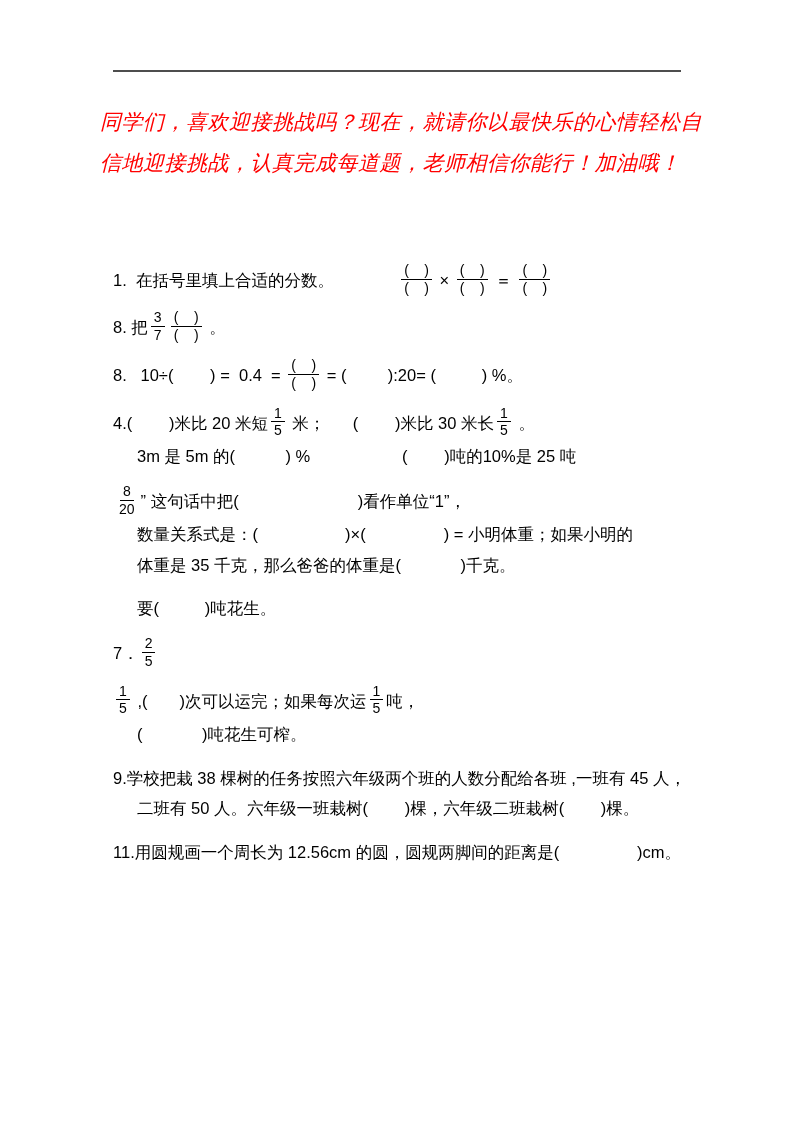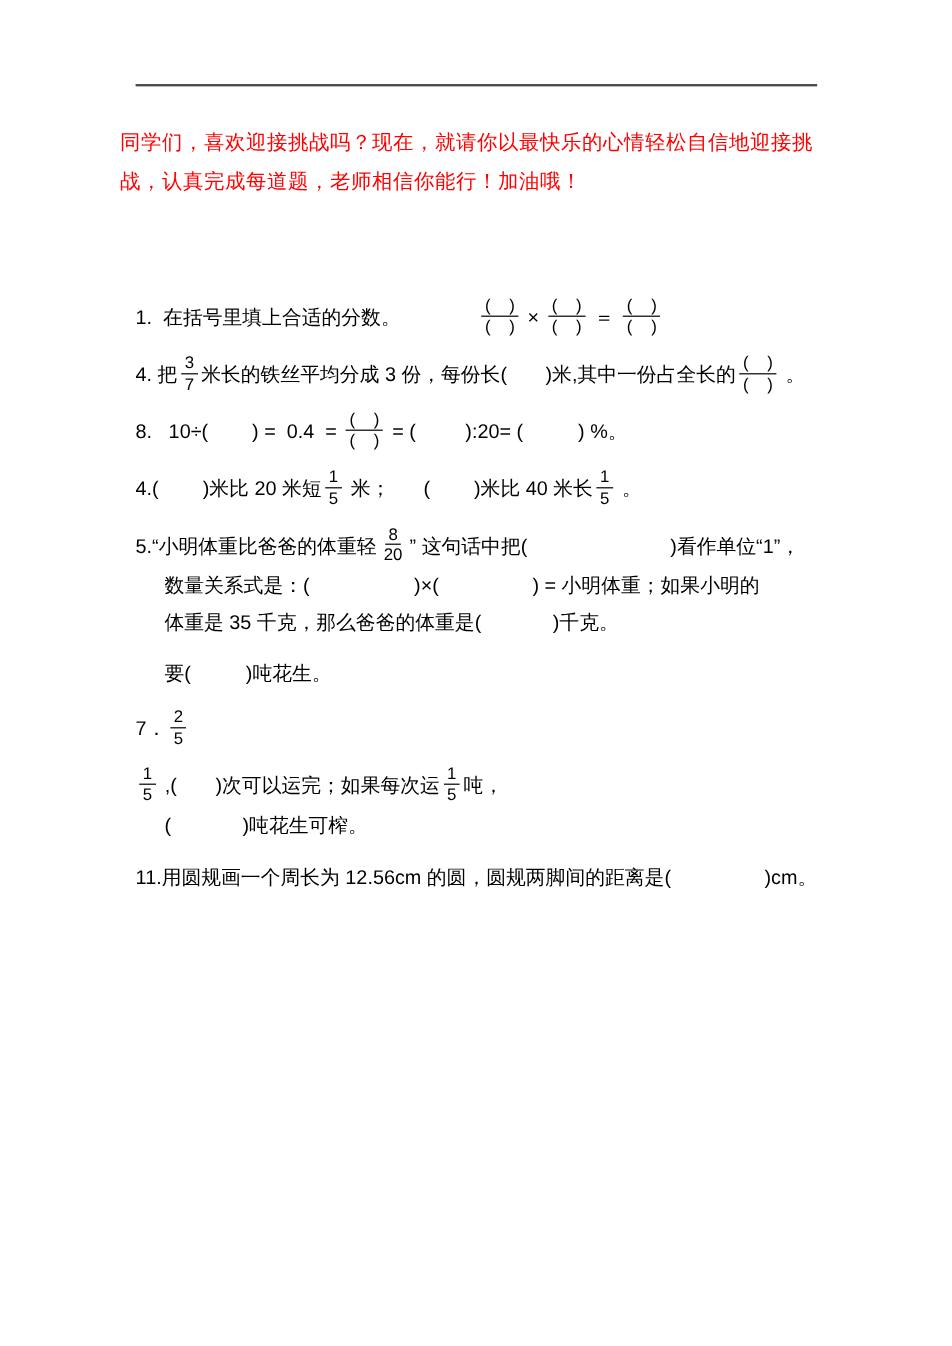--- a/index.html
+++ b/index.html
@@ -20,24 +20,25 @@
     height: 1122px;
     background: #ffffff;
   }
   .header-rule {
     margin: 70px 112px 0 113px;
     border-top: 2px solid #4d4d4d;
     height: 0;
   }
   .intro {
     margin: 30px 88px 0 100px;
-    font-size: 17px;
+    font-size: 21px;
     line-height: 1.95;
     font-weight: 500;
     letter-spacing: 0.5px;
+    font-style: italic;
   }
   .questions {
     margin: 80px 50px 0 113px;
     font-size: 16.5px;
   }
   .question {
     margin-bottom: 13px;
   }
   .q-line {
     display: block;
@@ -80,40 +81,45 @@
 <body>
 
 <div class="page">
   <div class="header-rule" style="border-top-color: rgb(77, 77, 77);"></div>
   <div class="intro" style="color: rgb(255, 0, 0);">同学们，喜欢迎接挑战吗？现在，就请你以最快乐的心情轻松自信地迎接挑战，认真完成每道题，老师相信你能行！加油哦！</div>
   <div class="questions">
       <div class="question">
         <div class="q-line"><span class="seg-text">1.  在括号里填上合适的分数。</span><span class="seg-text">              </span><span class="frac"><span class="num">(    )</span><span class="den">(    )</span></span><span class="seg-text"> × </span><span class="frac"><span class="num">(    )</span><span class="den">(    )</span></span><span class="seg-text"> ＝ </span><span class="frac"><span class="num">(    )</span><span class="den">(    )</span></span></div>
       </div>
       <div class="question">
-        <div class="q-line"><span class="seg-text">4. 把</span><span class="frac"><span class="num">3</span><span class="den">7</span></span><span class="seg-text">米长的铁丝平均分成 3 份，每份长(       )米,其中一份占全长的</span><span class="frac"><span class="num">(    )</span><span class="den">(    )</span></span><span class="seg-text"> 。</span></div>
+        <div class="q-line"><span class="seg-text">8. 把</span><span class="frac"><span class="num">3</span><span class="den">7</span></span><span class="frac"><span class="num">(    )</span><span class="den">(    )</span></span><span class="seg-text"> 。</span></div>
       </div>
       <div class="question">
         <div class="q-line"><span class="seg-text">8.   10÷(        ) =  0.4  = </span><span class="frac"><span class="num">(    )</span><span class="den">(    )</span></span><span class="seg-text"> = (         ):20= (          ) %。</span></div>
       </div>
       <div class="question">
-        <div class="q-line"><span class="seg-text">4.(        )米比 20 米短</span><span class="frac"><span class="num">1</span><span class="den">5</span></span><span class="seg-text"> 米；      (        )米比 40 米长</span><span class="frac"><span class="num">1</span><span class="den">5</span></span><span class="seg-text"> 。</span></div>
+        <div class="q-line"><span class="seg-text">4.(        )米比 20 米短</span><span class="frac"><span class="num">1</span><span class="den">5</span></span><span class="seg-text"> 米；      (        )米比 30 米长</span><span class="frac"><span class="num">1</span><span class="den">5</span></span><span class="seg-text"> 。</span></div>
+        <div class="q-line indent"><span class="seg-text">3m 是 5m 的(           ) %</span><span class="seg-text">                    </span><span class="seg-text">(        )吨的10%是 25 吨</span></div>
       </div>
       <div class="question">
-        <div class="q-line"><span class="seg-text">5.“小明体重比爸爸的体重轻</span><span class="frac"><span class="num">8</span><span class="den">20</span></span><span class="seg-text">” 这句话中把(                          )看作单位“1”，</span></div>
+        <div class="q-line"><span class="frac"><span class="num">8</span><span class="den">20</span></span><span class="seg-text">” 这句话中把(                          )看作单位“1”，</span></div>
         <div class="q-line indent"><span class="seg-text">数量关系式是：(                   )×(                 ) = 小明体重；如果小明的</span></div>
         <div class="q-line indent"><span class="seg-text">体重是 35 千克，那么爸爸的体重是(             )千克。</span></div>
       </div>
       <div class="question">
         <div class="q-line indent"><span class="seg-text">要(          )吨花生。</span></div>
       </div>
       <div class="question">
         <div class="q-line"><span class="seg-text">7．</span><span class="frac"><span class="num">2</span><span class="den">5</span></span></div>
       </div>
       <div class="question">
         <div class="q-line"><span class="frac"><span class="num">1</span><span class="den">5</span></span><span class="seg-text"> ,(       )次可以运完；如果每次运</span><span class="frac"><span class="num">1</span><span class="den">5</span></span><span class="seg-text">吨，</span></div>
         <div class="q-line indent"><span class="seg-text">(             )吨花生可榨。</span></div>
       </div>
       <div class="question">
+        <div class="q-line"><span class="seg-text">9.学校把栽 38 棵树的任务按照六年级两个班的人数分配给各班 ,一班有 45 人，</span></div>
+        <div class="q-line indent"><span class="seg-text">二班有 50 人。六年级一班栽树(        )棵，六年级二班栽树(        )棵。</span></div>
+      </div>
+      <div class="question">
         <div class="q-line"><span class="seg-text">11.用圆规画一个周长为 12.56cm 的圆，圆规两脚间的距离是(                 )cm。</span></div>
       </div>
     </div>
 </div>
 
 </body></html>

